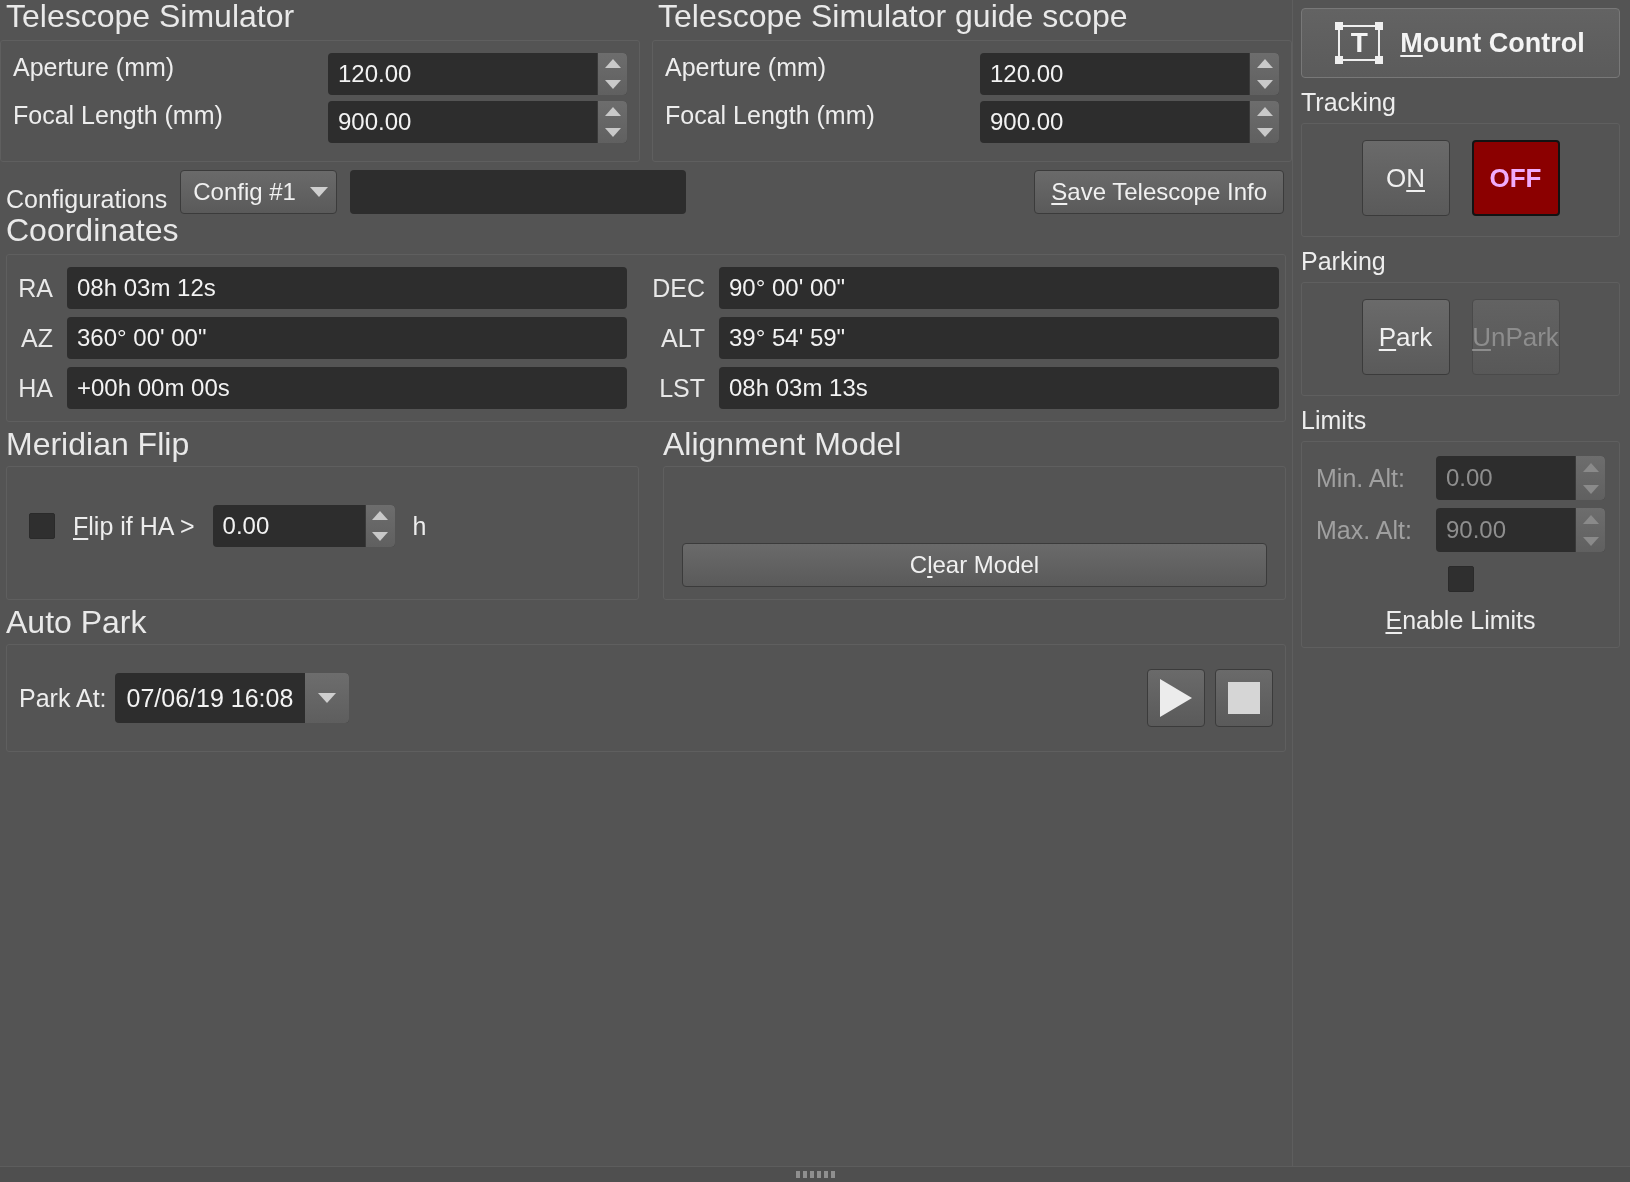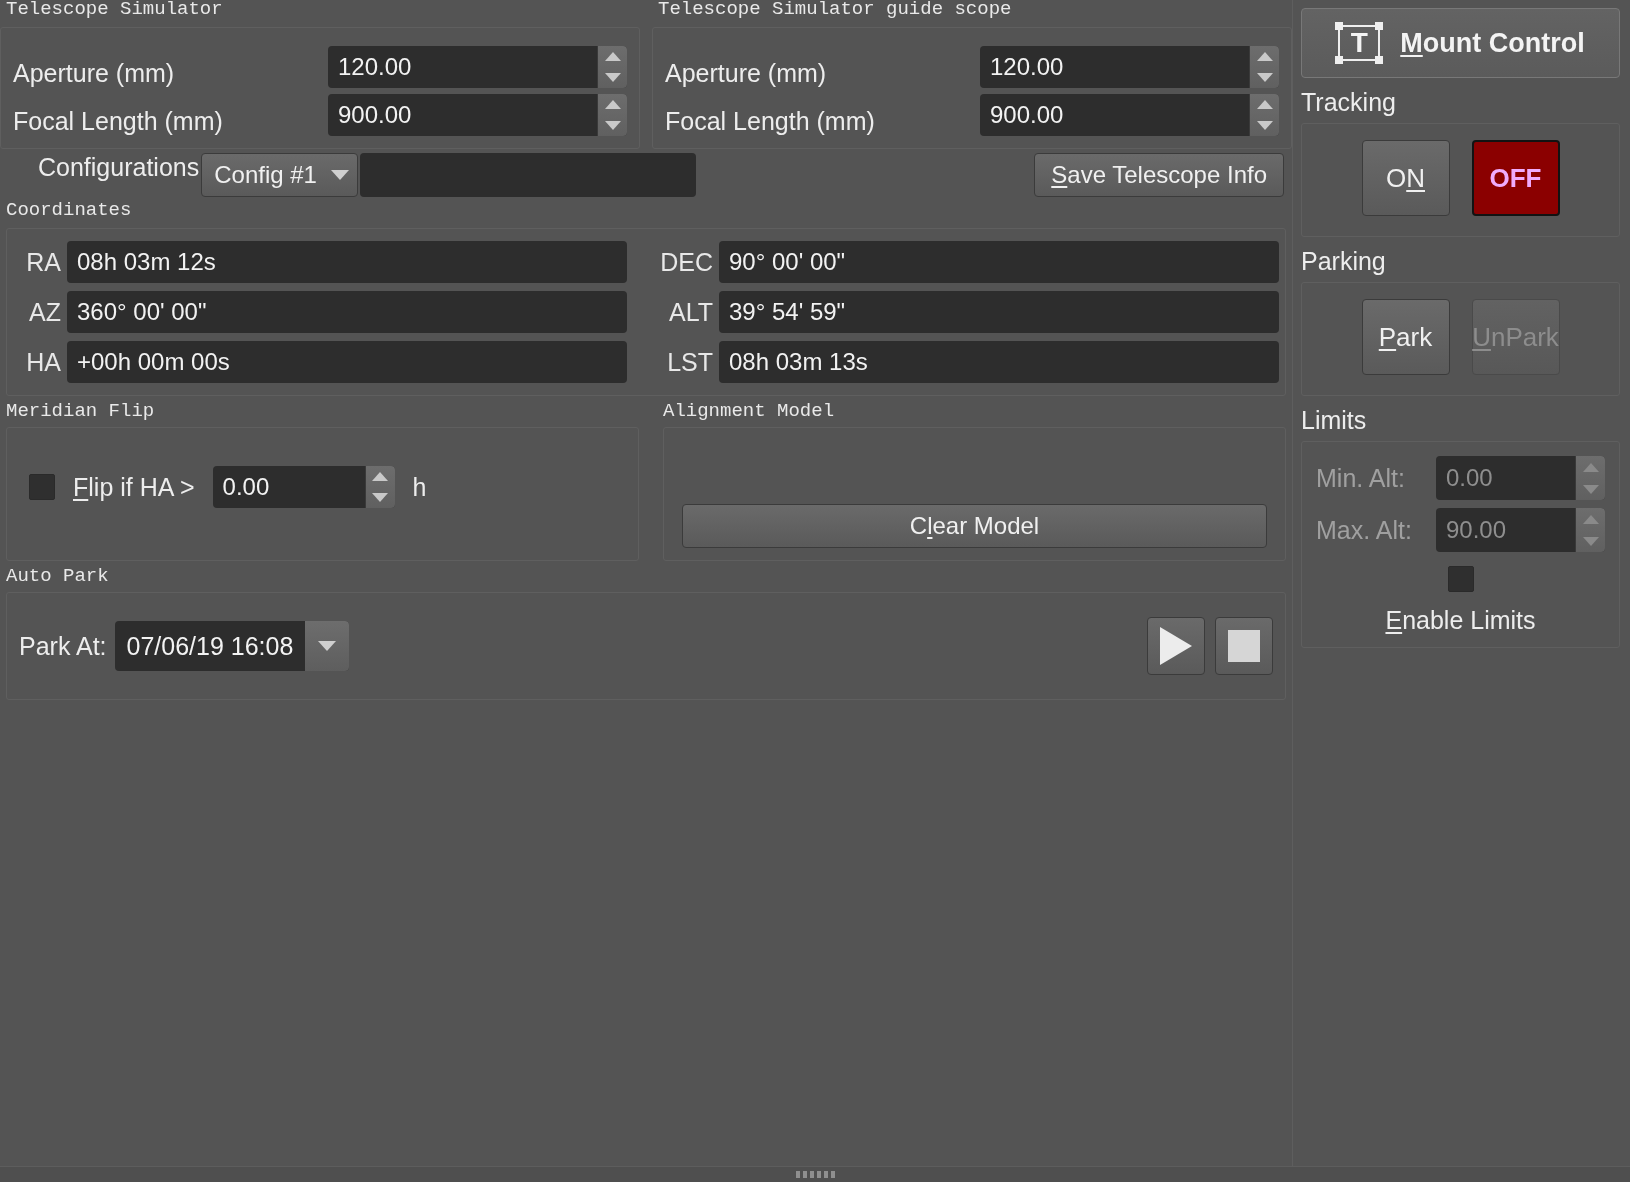--- a/index.html
+++ b/index.html
@@ -12,25 +12,24 @@
   }
   .app {
     position: relative;
     width: 1630px; height: 1182px;
     background: #545454;
     display: flex;
   }
 
   
   .grouptitle {
-    font-size: 19px;
+    font-size: 32px;
     color: #e9e9e9;
     line-height: 1;
     padding: 0 0 0 6px;
-    font-family: Liberation Mono, monospace;
   }
   .groupbox {
     border: 1px solid #5f5f5f;
     border-radius: 3px;
     background: #545454;
   }
   .lineedit {
     background: #2d2d2d;
     border: none;
     border-radius: 4px;
@@ -134,37 +133,37 @@
     border-right: 9px solid transparent;
     border-top: 10px solid #cfcfcf;
   }
 
   
   .main { width: 1292px; height: 100%; position: relative; }
 
   .scopes { display: flex; gap: 12px; padding: 0; }
   .scopecol { width: 640px; }
   .scopebox { margin-top: 8px; padding: 12px 12px 12px 12px; }
-  .scoperow { display: flex; align-items: flex-end; height: 48px; }
+  .scoperow { display: flex; align-items: flex-start; height: 48px; }
   .scoperow .label { width: 315px; }
   .scoperow .spinwrap { flex: 1; }
 
   .cfgrow {
-    display: flex; align-items: flex-start; gap: 2px;
-    padding: 4px 8px 0 6px; height: 52px; margin-left: 32px;
+    display: flex; align-items: flex-end; gap: 13px;
+    padding: 4px 8px 0 6px; height: 52px;
   }
   .cfgname {
     flex: 0 0 336px;
     background: #2d2d2d; border-radius: 4px; height: 44px;
   }
   .savebtn { margin-left: auto; height: 44px; padding: 0 16px; }
 
   .coordbox { margin: 8px 6px 0 6px; padding: 8px 6px; }
   .coordrow { display: flex; align-items: center; height: 50px; gap: 0; }
-  .coordrow .lbl { width: 54px; text-align: right; font-size: 25px; padding-right: 6px; }
+  .coordrow .lbl { width: 54px; text-align: right; font-size: 25px; padding-right: 14px; }
   .coordrow .lbl.right { width: 92px; }
   .coordrow .lineedit { flex: 1; }
 
   .midrow { display: flex; gap: 12px; margin-top: 6px; }
   .mfcol { width: 645px; }
   .amcol { width: 635px; }
   .mfbox { margin: 6px 6px 0 6px; height: 134px; display: flex; align-items: flex-start; padding-top: 38px; }
   .mfinner { display: flex; align-items: center; gap: 18px; padding-left: 22px; }
   .mfspin { width: 182px; }
   .ambox { margin: 6px 6px 0 6px; height: 134px; display: flex; align-items: flex-end; padding: 0 18px 12px 18px; }

